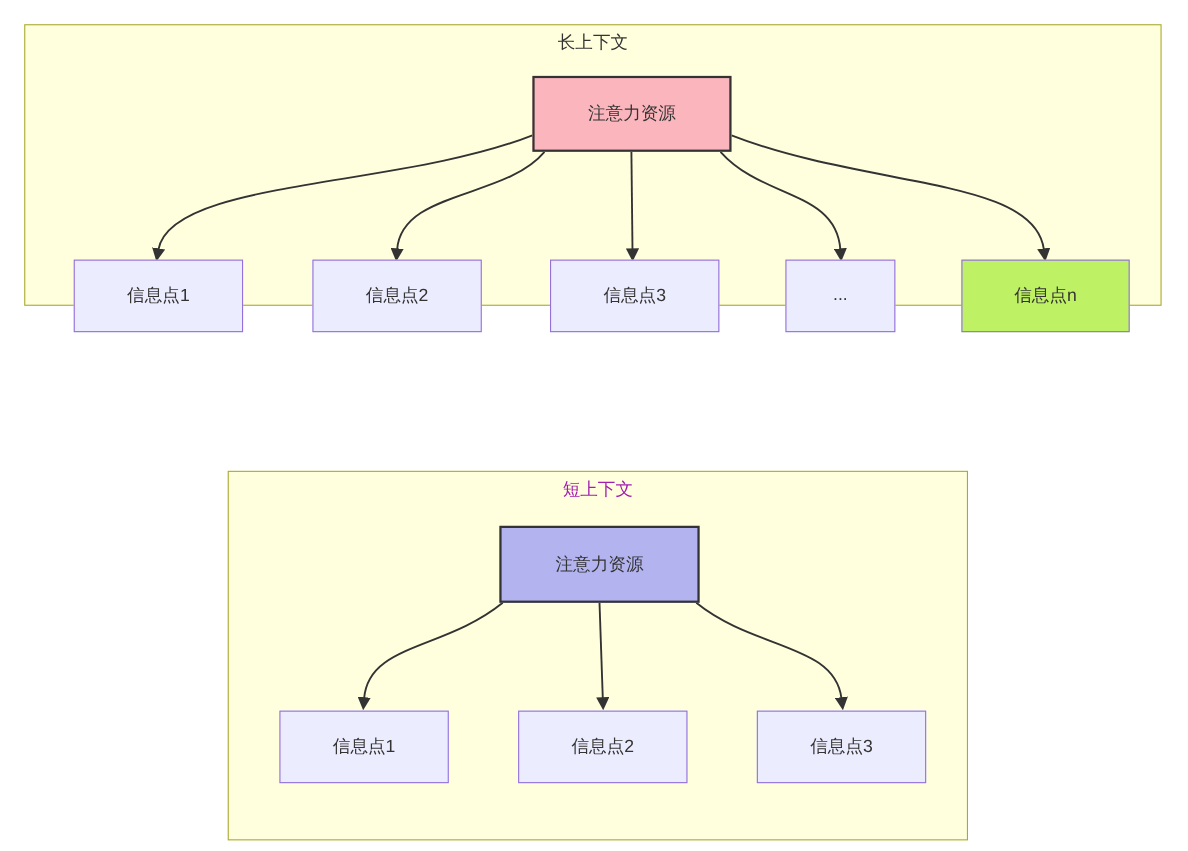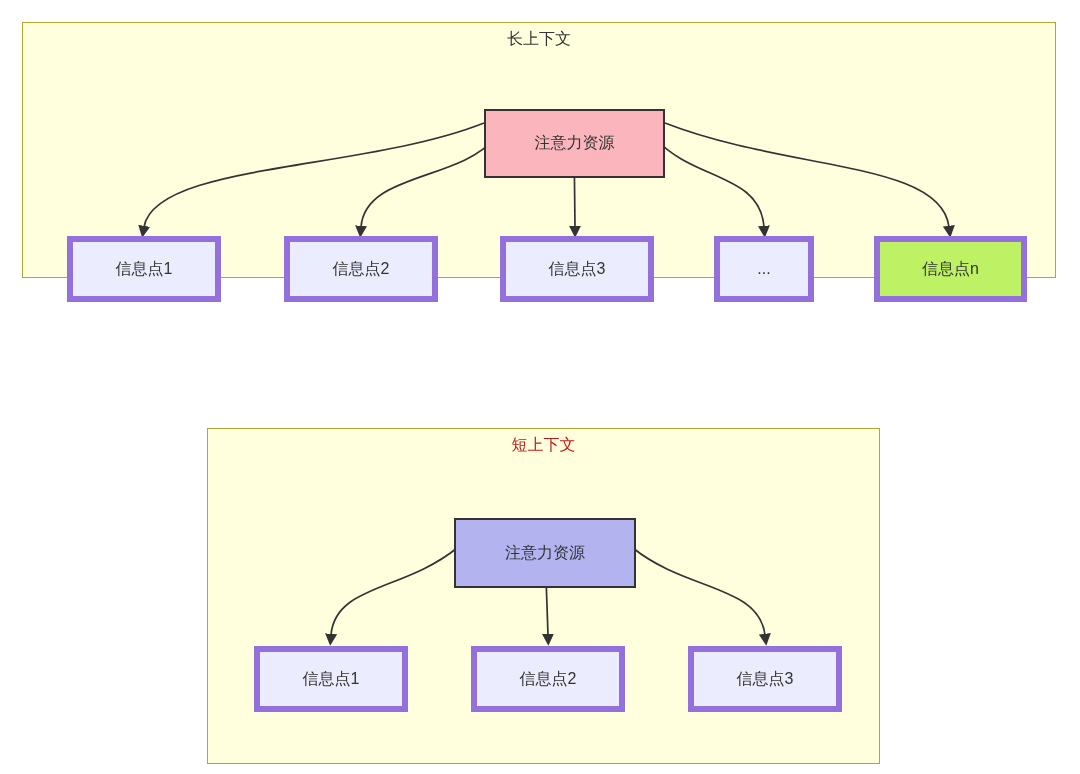--- a/index.html
+++ b/index.html
@@ -49,25 +49,24 @@
     display: flex;
     align-items: center;
     justify-content: center;
     font-size: 16px;
     color: #333333;
     z-index: 2;
     text-align: center;
   }
   .node.child {
     background: #ececff;
-    border: 6px solid #c2410c;
+    border: 1px solid #c2410c;
   }
   .node.root {
     border: 2px solid #333333;
-    margin-top: 40px;
   }
   #long-root  { background: #fbb6bd; }
   #short-root { background: #b3b3f0; }
 </style>
 </head>
 <body>
 
 <div class="canvas">
 
   <section id="sec-long" class="section" style="background: rgb(255, 255, 222); border-color: rgb(170, 170, 51);">
@@ -101,21 +100,21 @@
     </div>
     <div class="node child" style="left: 691px; top: 213px; width: 100px; height: 66px; background: rgb(236, 236, 255); border-color: rgb(147, 112, 219); color: rgb(51, 51, 51);">
       <span>...</span>
     </div>
     <div class="node child" style="left: 851px; top: 213px; width: 153px; height: 66px; background: #bef264; border-color: rgb(147, 112, 219); color: rgb(51, 51, 51);">
       <span>信息点n</span>
     </div>
   </section>
 
   <section id="sec-short" class="section" style="background: rgb(255, 255, 222); border-color: rgb(170, 170, 51);">
-    <div class="section-title" style="color: #b91c1c;">短上下文</div>
+    <div class="section-title" style="color: #a21caf;">短上下文</div>
 
     <svg class="edges" width="673" height="336" viewBox="0 0 673 336">
       <defs>
         <marker id="arrow-short" viewBox="0 0 10 10" refX="1" refY="5" markerUnits="userSpaceOnUse" markerWidth="12" markerHeight="12" orient="auto">
           <path class="arrowhead-path" d="M0,0 L10,5 L0,10 z" style="fill: rgb(51, 51, 51);"></path>
         </marker>
       </defs>
       <path class="edge" d="M 249 119 C 196 162, 127 156, 123 206" marker-end="url(#arrow-short)" style="stroke: rgb(51, 51, 51);"></path>
       <path class="edge" d="M 337 119 L 340 206" marker-end="url(#arrow-short)" style="stroke: rgb(51, 51, 51);"></path>
       <path class="edge" d="M 425 119 C 478 162, 551 156, 557 206" marker-end="url(#arrow-short)" style="stroke: rgb(51, 51, 51);"></path>

